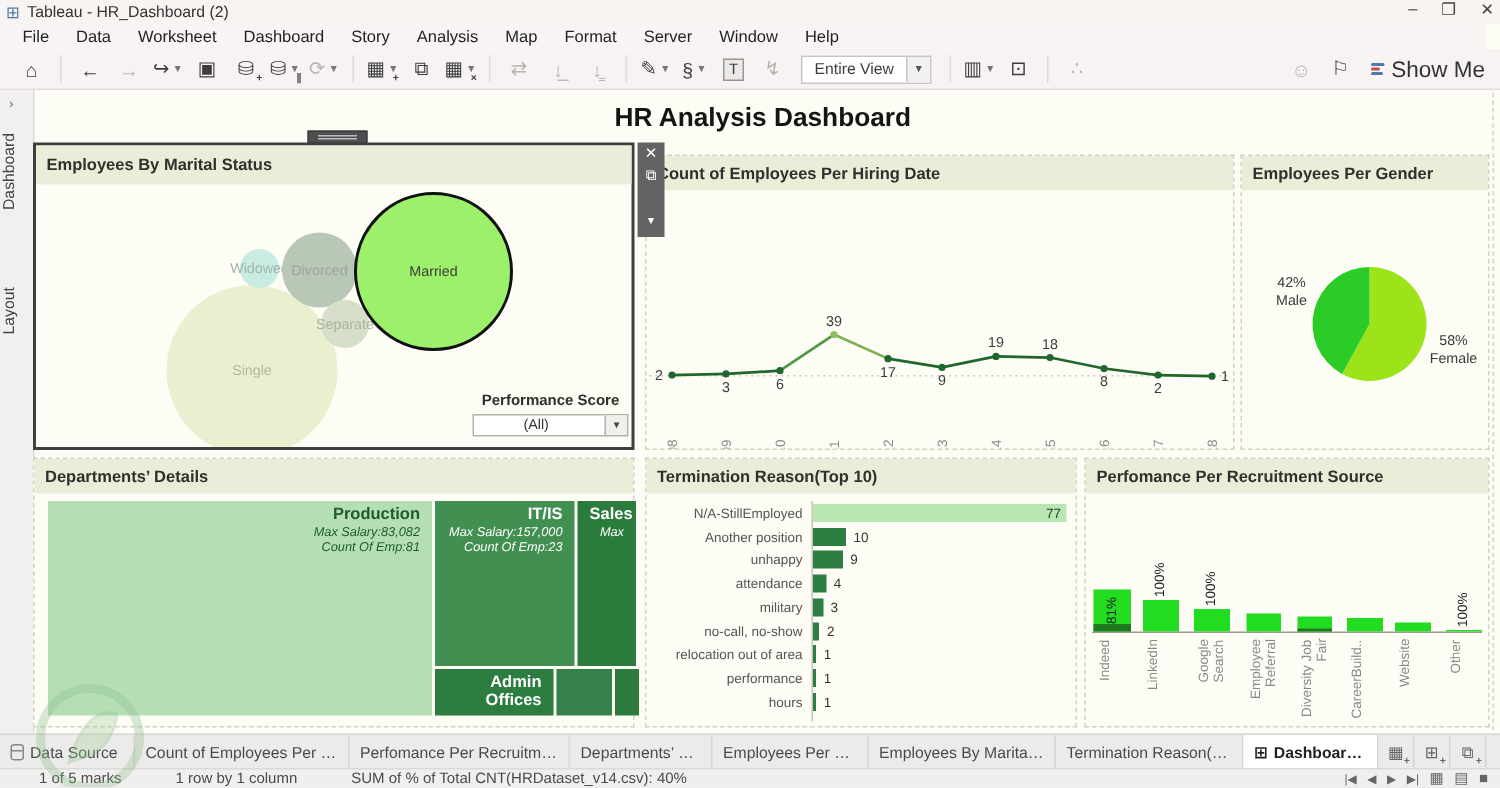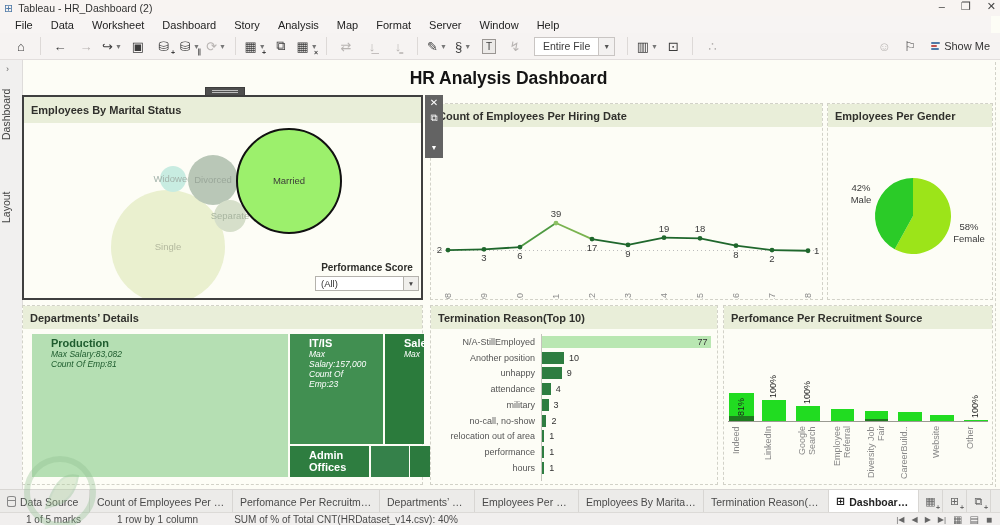--- a/index.html
+++ b/index.html
@@ -21,21 +21,21 @@
         margin:0 2px;cursor:default;}
   .tbtn.dis{color:#b8b4b2;}
   .tbtn .mod{position:absolute;right:0px;bottom:1px;font-size:7px;font-weight:bold;}
   .tbtn .crt{font-size:7px;color:#777;margin-left:2px;}
   .tsep{width:1px;height:18px;background:#ddd9d7;margin:0 6px;}
   .fitsel{display:flex;align-items:center;border:1px solid #c9c5c3;background:#fff;height:17px;
           font-size:10.5px;margin:0 6px;}
   .fitsel .fs-txt{padding:0 8px;}
   .fitsel .fs-car{width:15px;height:100%;border-left:1px solid #c9c5c3;display:flex;align-items:center;
                   justify-content:center;font-size:7px;color:#555;background:#f3f1f0;}
-  .showme{display:flex;align-items:center;gap:4px;font-size:11px;color:#333;margin-left:8px;margin-right:10px;}
+  .showme{display:flex;align-items:center;gap:4px;font-size:15px;color:#333;margin-left:8px;margin-right:10px;}
   .sm-ico{display:inline-flex;flex-direction:column;gap:1px;}
   .sm-ico i{display:block;height:2px;border-radius:1px;}
   .tb-right{margin-left:auto;display:flex;align-items:center;}
   
   .sidestrip{left:0;top:60px;width:22px;height:429px;background:#f1f0ef;border-right:1px solid #dedcda;}
   .side-chev{position:absolute;top:4px;left:6px;font-size:9px;color:#666;}
   .side-tab{position:absolute;left:0;width:22px;writing-mode:vertical-rl;transform:rotate(180deg);
             font-size:10.5px;color:#444;text-align:center;cursor:default;}
   
   .canvas-title{left:22px;top:68px;width:973px;text-align:center;font-size:17.5px;font-weight:bold;color:#141414;}
@@ -47,26 +47,26 @@
   
   .floatbar{width:18px;background:#636363;z-index:6;display:flex;flex-direction:column;align-items:center;
             padding-top:2px;box-sizing:border-box;gap:3px;}
   .fb-ico{color:#fff;font-size:10px;line-height:11px;height:12px;cursor:default;}
   .funnel{width:9px;height:9px;background:#fff;clip-path:polygon(0 0,100% 0,62% 45%,62% 100%,38% 100%,38% 45%);}
   .handle{background:#4e4e4e;border:1px solid #3d3d3d;z-index:6;box-sizing:border-box;
           display:flex;flex-direction:column;justify-content:center;gap:1px;align-items:center;}
   .handle i{display:block;width:26px;height:1px;background:#bdbdbd;}
   
   .qf-label{font-size:10px;font-weight:bold;color:#2e2e2a;}
-  .qf-box{display:flex;border:1px solid #b4b2ac;background:#fff;height:15px;font-size:9.5px;align-items:center;box-sizing:border-box;}
+  .qf-box{display:flex;border:1px solid #b4b2ac;background:#fff;height:15px;font-size:9.5px;align-items:center;box-sizing:border-box;padding-left:28px;}
   .qf-box .qf-txt{flex:1;padding-left:5px;}
   .qf-box .qf-car{width:14px;height:100%;border-left:1px solid #b4b2ac;background:#f0efec;display:flex;
                   align-items:center;justify-content:center;font-size:6.5px;color:#444;}
   
-  .tm-cell{position:absolute;box-sizing:border-box;padding:3px 19px;overflow:hidden;cursor:default;}
+  .tm-cell{position:absolute;box-sizing:border-box;padding:3px 8px;overflow:hidden;cursor:default;text-align:right;}
   .tm-name{font-size:11px;font-weight:bold;}
   .tm-line{font-size:8.5px;font-style:italic;}
   
   .term-label{position:absolute;font-size:9px;color:#555;text-align:right;}
   .term-bar{position:absolute;}
   .term-val{position:absolute;font-size:9px;color:#333;}
   
   .vlabel{writing-mode:vertical-rl;transform:rotate(180deg);}
   .rc-cat{position:absolute;font-size:9px;color:#888;line-height:10px;}
   .rc-pct{position:absolute;font-size:9px;color:#222;}
@@ -182,21 +182,21 @@
         <span>§</span>
         <span class="crt">▼</span>
       </span>
       <span class="tbtn">
         <span style="border: 1px solid rgb(154, 150, 147); background: rgb(236, 234, 232); font-size: 10px; padding: 0px 3px; line-height: 13px;">T</span>
       </span>
       <span class="tbtn dis">
         <span>↯</span>
       </span>
       <span class="fitsel">
-        <span class="fs-txt">Entire File</span>
+        <span class="fs-txt">Entire View</span>
         <span class="fs-car">▼</span>
       </span>
       <span class="tsep"></span>
       <span class="tbtn">
         <span>▥</span>
         <span class="crt">▼</span>
       </span>
       <span class="tbtn">
         <span>⊡</span>
       </span>

